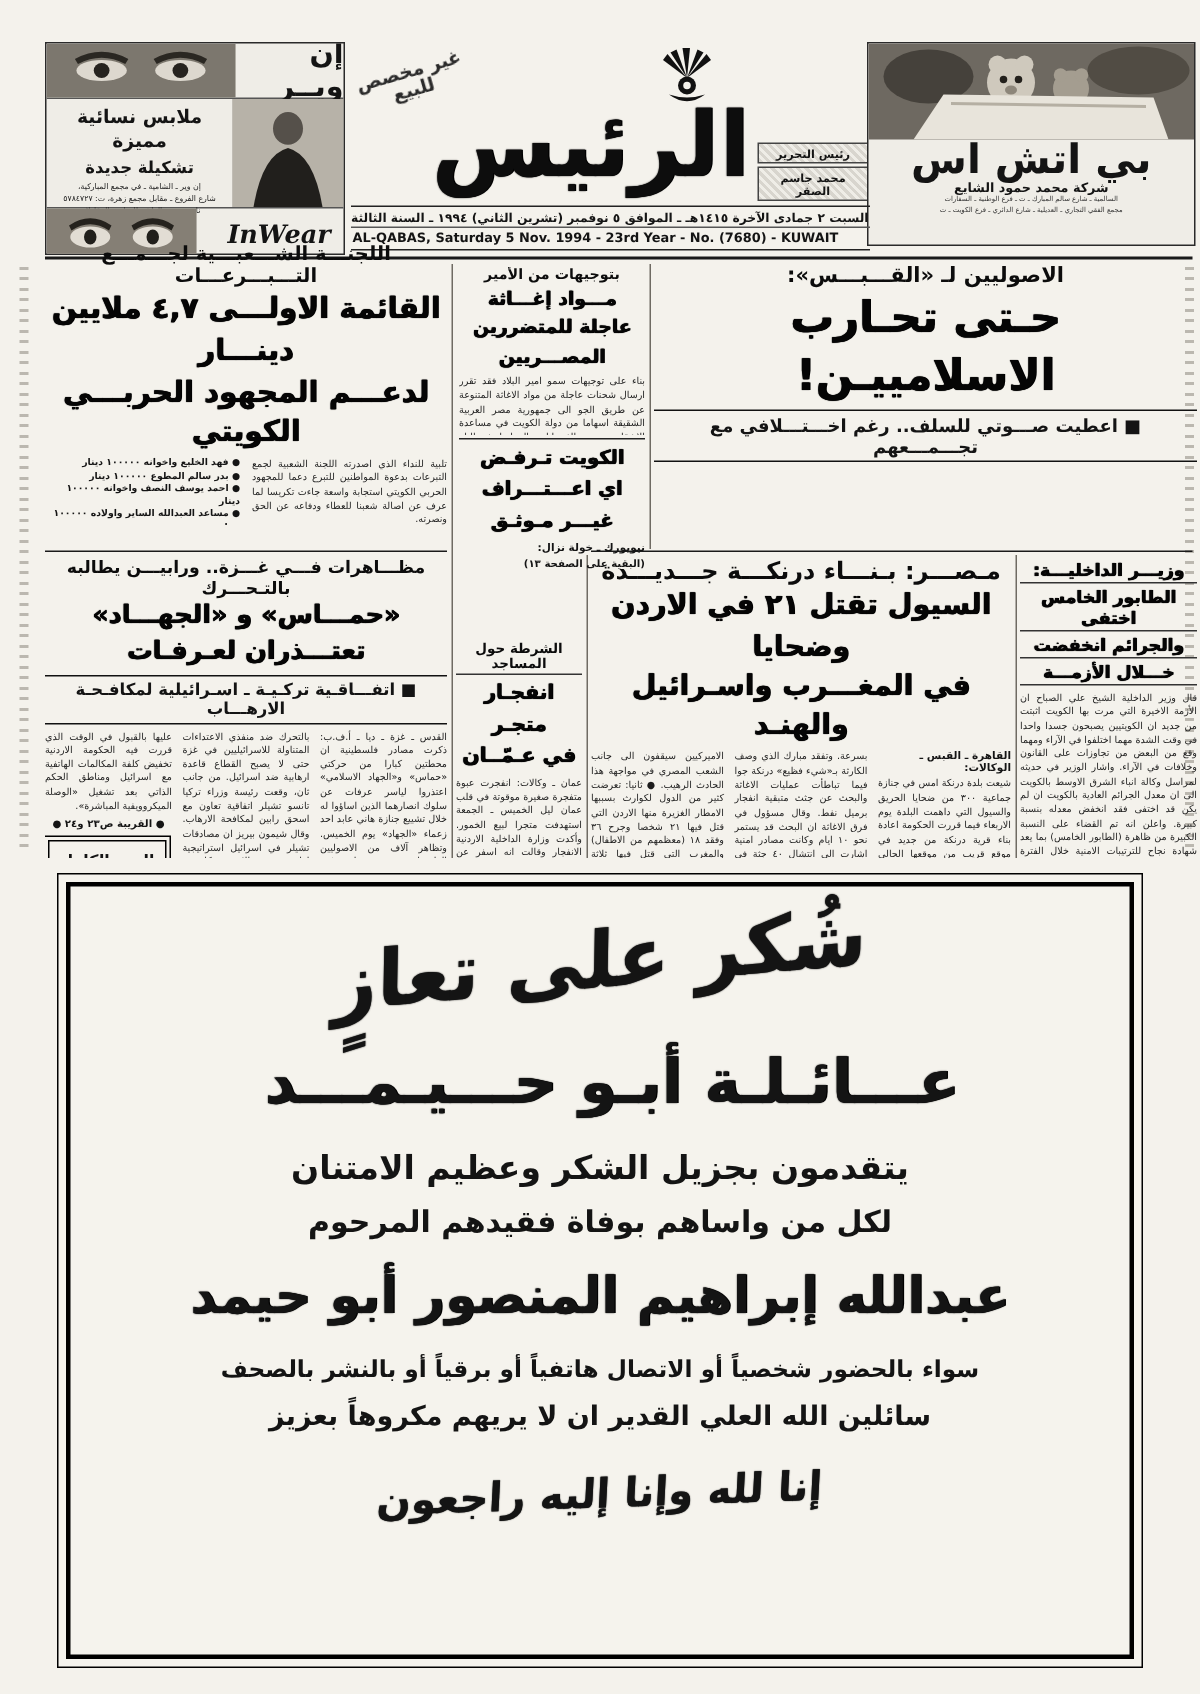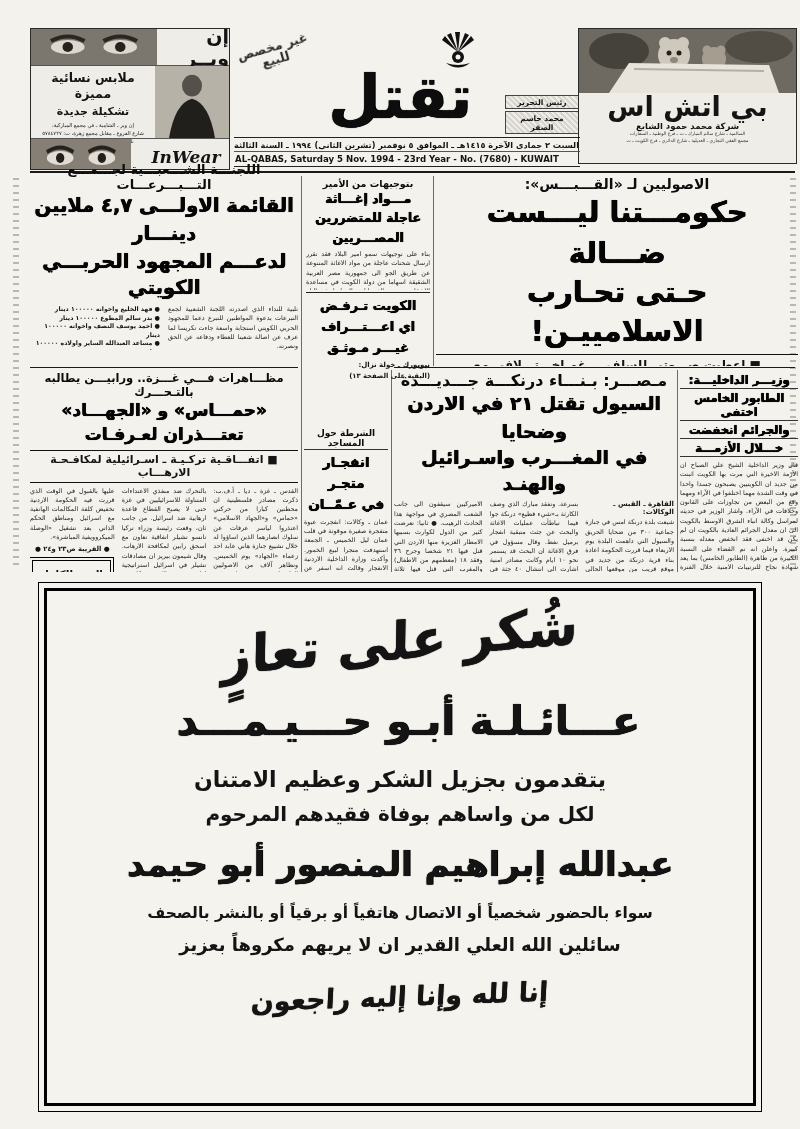--- a/index.html
+++ b/index.html
@@ -148,21 +148,21 @@
             <path d="M0 0 L-3 -20 L2 -20 Z"></path>
               <path d="M0 0 L7 -19 L11 -17 Z"></path>
             <path d="M0 0 L13 -16 L16 -12 Z"></path>
           </g>
           <circle cx="20" cy="27" r="6"></circle>
           <path d="M8 33 Q20 42 32 33 Q20 37 8 33 Z"></path>
           <circle cx="20" cy="27" r="2.5" fill="#f4f2ec"></circle>
         </g>
       </svg>
     </div>
-    <div class="logo abs" style="left:300px;top:62px;width:200px;text-align:center;">تقتل</div>
+    <div class="logo abs" style="left:300px;top:62px;width:200px;text-align:center;">الرئيس</div>
 
     <div class="abs" style="left:505px;top:95px;width:74px;">
       <div class="editor-strip">رئيس التحرير</div>
       <div class="editor-strip">محمد جاسم الصقر</div>
     </div>
 
     <div class="ad abs" style="left:578px;top:28px;width:217px;height:134px;">
       <div class="photo" style="height:64px;">
         <svg width="100%" height="100%" viewBox="0 0 217 64" preserveAspectRatio="none">
           <rect width="217" height="64" fill="#6e6961"></rect>
@@ -201,21 +201,20 @@
 
     <div class="vrule" style="left:301px;top:176px;height:396px;"></div>
     <div class="vrule" style="left:433px;top:176px;height:190px;"></div>
     <div class="vrule" style="left:391px;top:370px;height:202px;"></div>
     <div class="vrule" style="left:677px;top:370px;height:202px;"></div>
     <div class="hrule" style="left:30px;top:367px;width:268px;height:1px;"></div>
     <div class="hrule" style="left:394px;top:367px;width:401px;height:1px;"></div>
 
     <article class="blk" style="left:436px;top:176px;width:362px;height:190px;">
       <div class="kicker" style="font-size:14px;letter-spacing:1px;">الاصوليين لـ «القـــبـــس»:</div>
-      <div class="hl" style="font-size:29px;line-height:1.4;">حكومـــتنا ليـــست ضـــالة</div>
       <div class="hl" style="font-size:29px;line-height:1.35;">حـتى تحـارب الاسلامييـن!</div>
       <div class="subhead" style="font-size:12px;">■ اعطيت صـــوتي للسلف.. رغم اخـــتـــلافي مع تجـــمـــعهم</div>
 
     </article>
 
     <article class="blk" style="left:306px;top:178px;width:124px;height:112px;">
       <div class="kicker" style="font-size:9.5px;">بتوجيهات من الأمير</div>
       <div class="hl" style="font-size:12.5px;line-height:1.55;">مـــواد إغـــاثة</div>
       <div class="hl" style="font-size:12.5px;line-height:1.55;">عاجلة للمتضررين</div>
       <div class="hl" style="font-size:12.5px;line-height:1.55;">المصـــريين</div>

